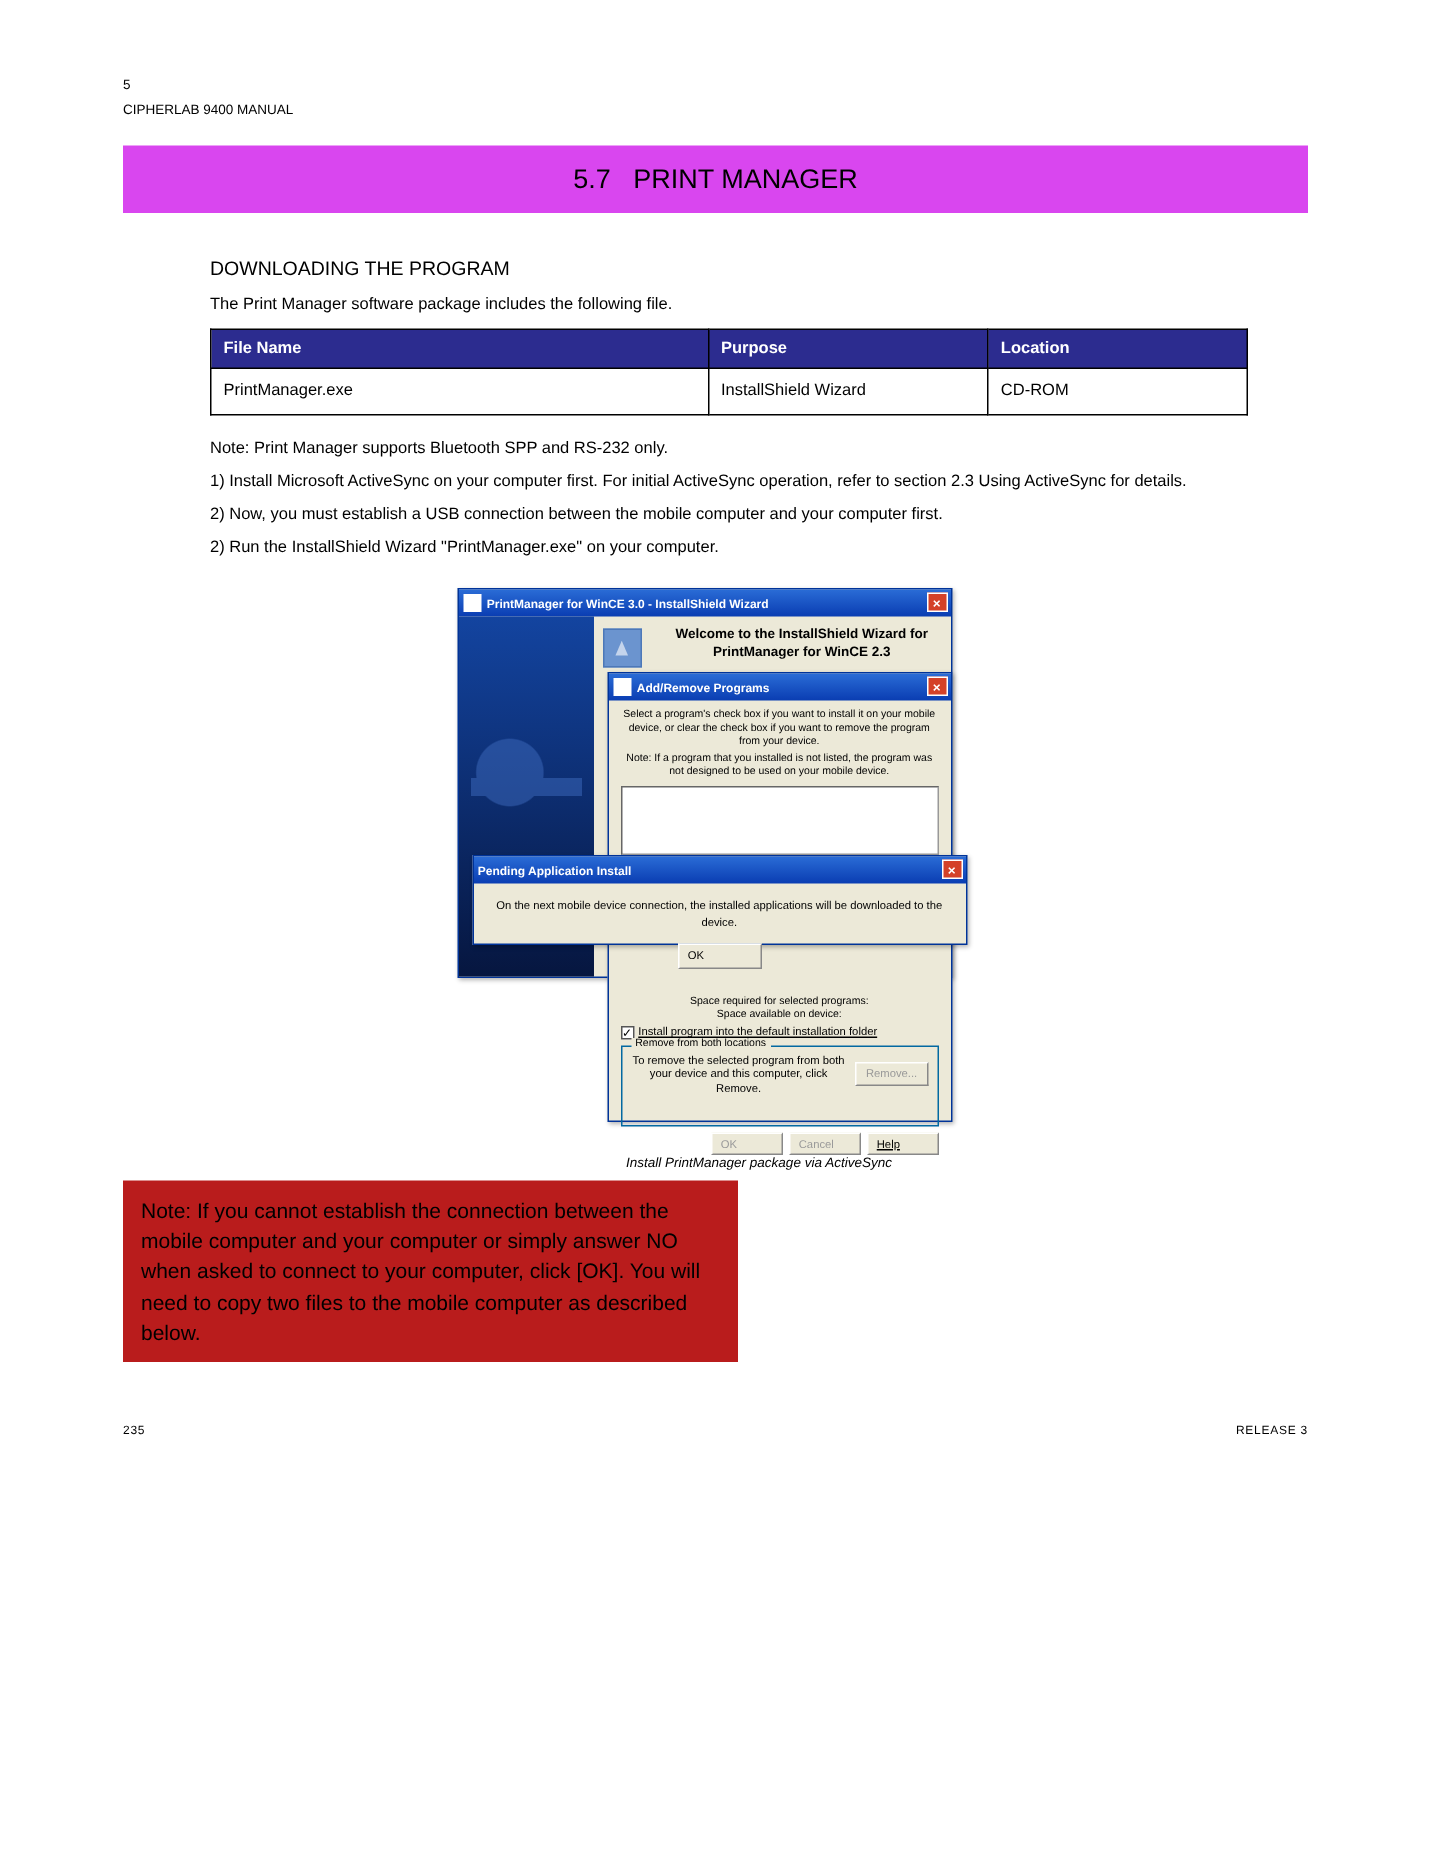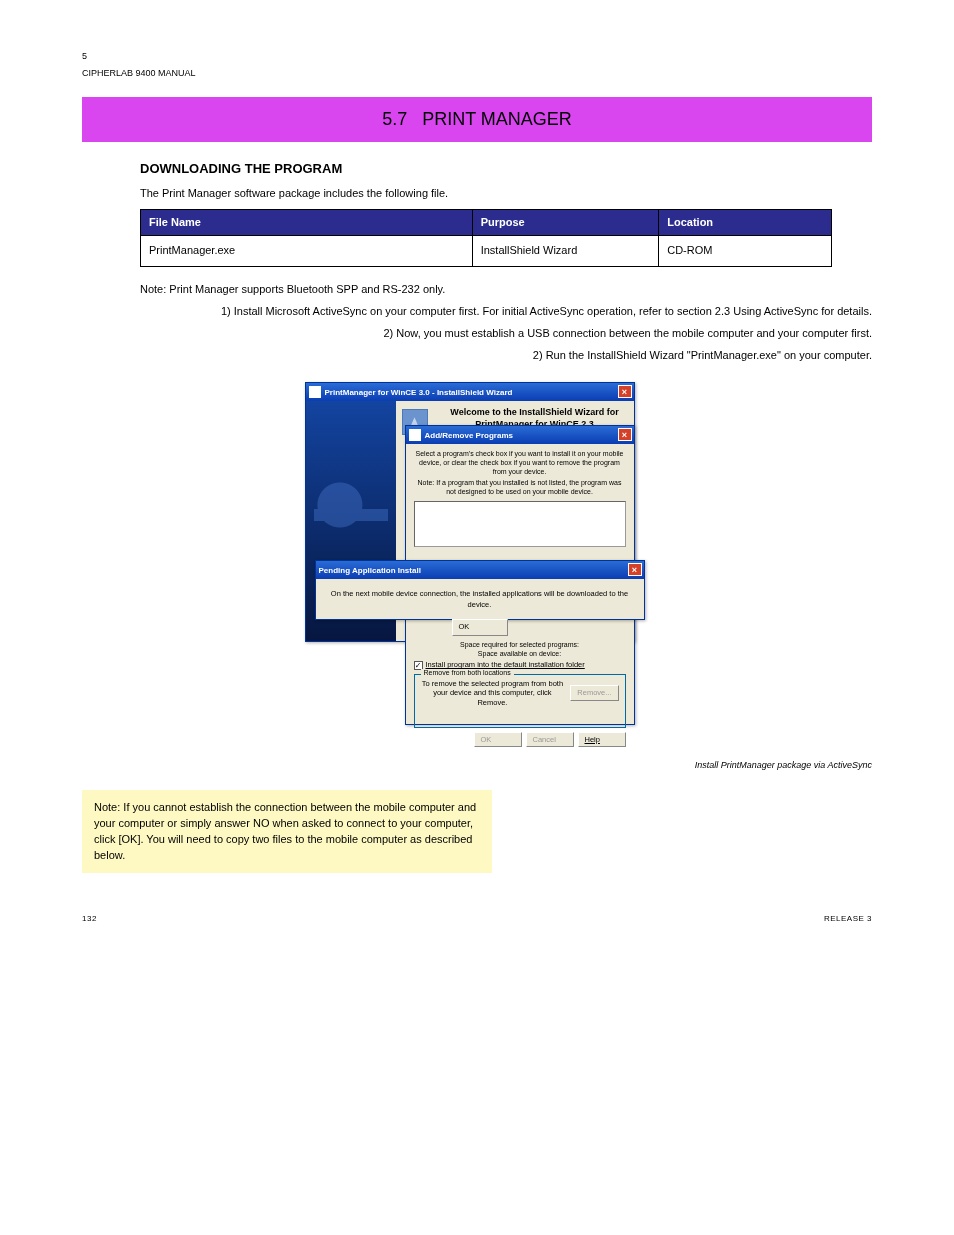--- a/index.html
+++ b/index.html
@@ -19,22 +19,22 @@
   .section-band {
     background: #d946ef;
     padding: 10px 12px;
     font-size: 18px;
     font-weight: normal;
     margin-bottom: 18px;
     text-align: center;
   }
   .sub-head {
     font-size: 13px;
-    font-weight: bold;
-    margin: 18px 0 6px;
+    font-weight: normal;
+    margin: 28px 0 6px;
     padding-left: 58px;
   }
   .body-text {
     font-size: 11px;
     line-height: 1.5;
     padding-left: 58px;
     margin-bottom: 6px;
   }
   .table-wrap { margin: 8px 0 14px 58px; width: 692px; }
   table { border-collapse: collapse; width: 100%; border-radius: 15px; }
@@ -50,35 +50,34 @@
   td {
     border: 1px solid #000;
     font-size: 11px;
     padding: 7px 8px;
     background: #fff;
   }
   .instructions {
     font-size: 11px;
     line-height: 1.6;
     padding-left: 58px;
-    text-align: right;
   }
   .instructions .step { margin-bottom: 4px; }
   .figure-wrap { text-align: center; margin: 18px 0 10px; }
   .figure-label {
     font-size: 9px;
     font-style: italic;
-    text-align: right;
+    text-align: center;
     padding-left: 58px;
-    margin: 6px 0 18px;
+    margin: 6px 0 5px;
   }
   .note-box {
-    background: #fef9c3;
+    background: #b91c1c;
     padding: 10px 12px;
-    font-size: 11px;
+    font-size: 14px;
     line-height: 1.45;
     width: 410px;
     margin-left: 0;
   }
 
   
   .shot {
     width: 345px;
     height: 367px;
     position: relative;
@@ -187,21 +186,21 @@
     position: relative;
     font-size:7.5px;
   }
   .fieldset .legend {
     position: absolute; top: -6px; left: 6px;
     background: #ece9d8; padding: 0 3px; font-size: 7px;
   }
 
   
   .main-win { left: 0; top: 0; width: 330px; height: 260px; }
-  .addrem   { left: 100px; top: 43px; width: 230px; height: 300px; }
+  .addrem   { left: 100px; top: 56px; width: 230px; height: 300px; }
   .pending  { left: 10px; top: 178px; width: 330px; height: 60px; }
 
   .addrem .content { padding: 6px 8px 6px; }
   .addrem .row-btns { display: flex; justify-content: space-between; gap: 4px; margin-top: 4px; }
   .pending .pbody { font-size: 7.5px; text-align: center; padding: 10px 10px 6px; }
   .pending .pbtns { text-align: center; }
 
   .footer-page {
     margin-top: 40px;
     padding: 0 82px;
@@ -319,15 +318,15 @@
 
     </div>
   </div>
 
   <div class="figure-label">Install PrintManager package via ActiveSync</div>
 
   <div class="note-box">Note: If you cannot establish the connection between the mobile computer and your computer or simply answer NO when asked to connect to your computer, click [OK]. You will need to copy two files to the mobile computer as described below.</div>
 </div>
 
 <div class="footer-page">
-  <span>132</span>
+  <span>235</span>
   <span>RELEASE 3</span>
 </div>
 
 </body></html>

